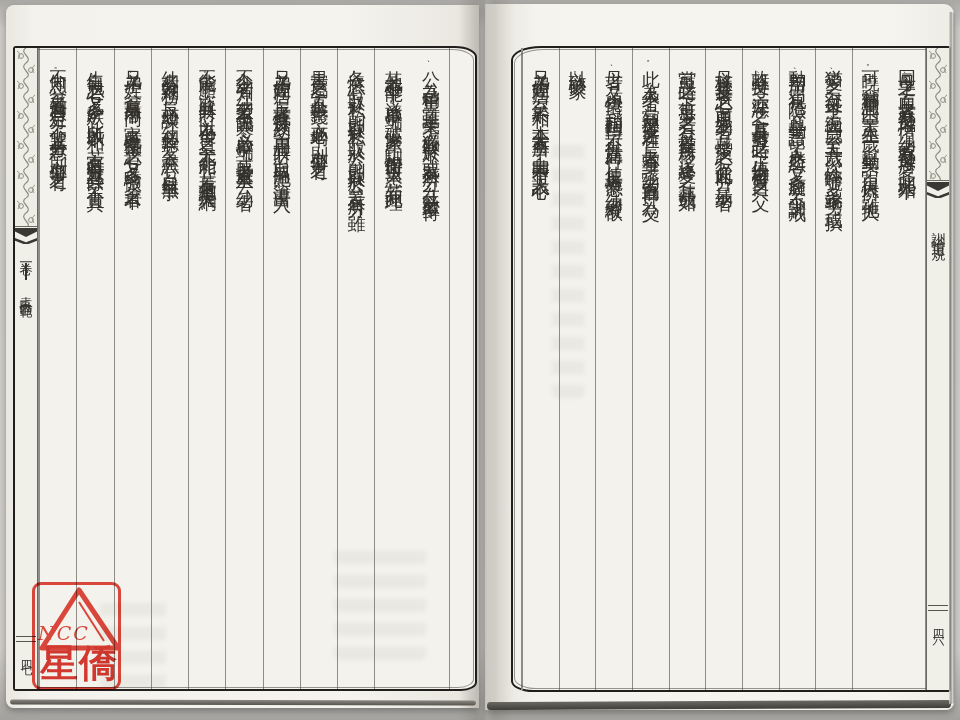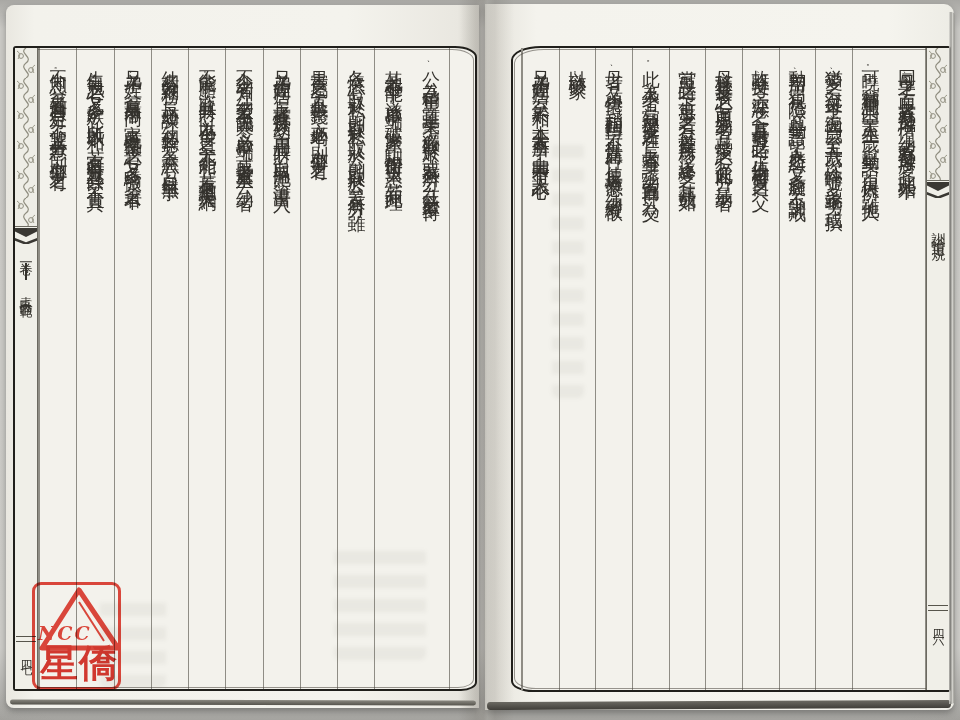--- a/index.html
+++ b/index.html
@@ -92,21 +92,21 @@
   .smudge-1 { left:552px; top:142px; width:32px; height:256px; }
   .smudge-2 { left:334px; top:548px; width:92px; height:112px; }
   .smudge-3 { left:100px; top:596px; width:66px; height:92px; }
 
   
   .wm { position:absolute; left:30px; top:578px; width:120px; height:116px; z-index:6;
     mix-blend-mode:multiply; opacity:.92; }
   .wm-box { position:absolute; left:2px; top:4px; width:83px; height:102px;
     border:3.5px solid #e23a2e; border-radius:9px; }
   .wm-tri { position:absolute; left:8px; top:8px; }
-  .wm-ncc { position:absolute; left:8px; top:44px; font-style:italic; font-weight:bold;
+  .wm-ncc { position:absolute; left:8px; top:44px; font-style:italic; font-weight:normal;
     font-size:19px; letter-spacing:2px; color:#e23a2e;
     font-family:"DejaVu Serif","Liberation Serif",serif; }
   .wm-star { position:absolute; left:10px; top:60px; font-size:38px; font-weight:bold;
     letter-spacing:1px; color:#d92a20; }
 </style>
 </head>
 <body>
 
 <div class="photo">
 

